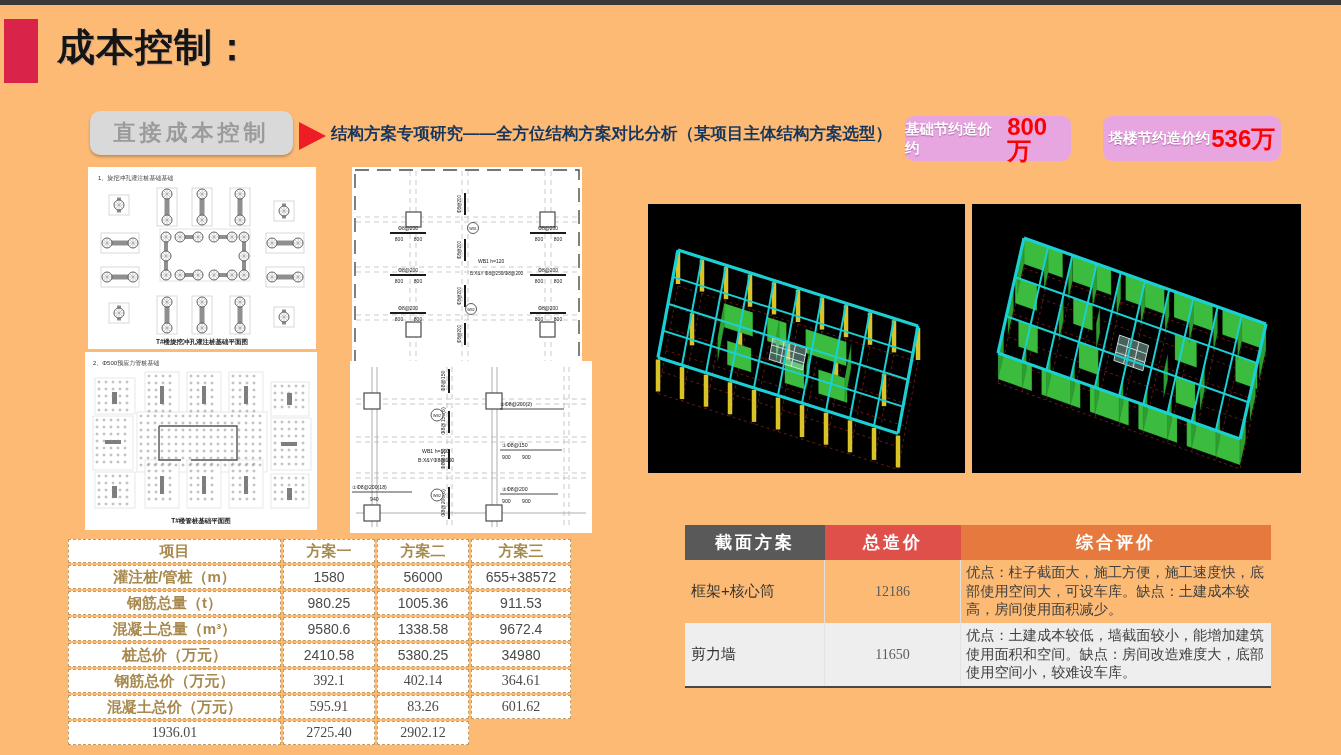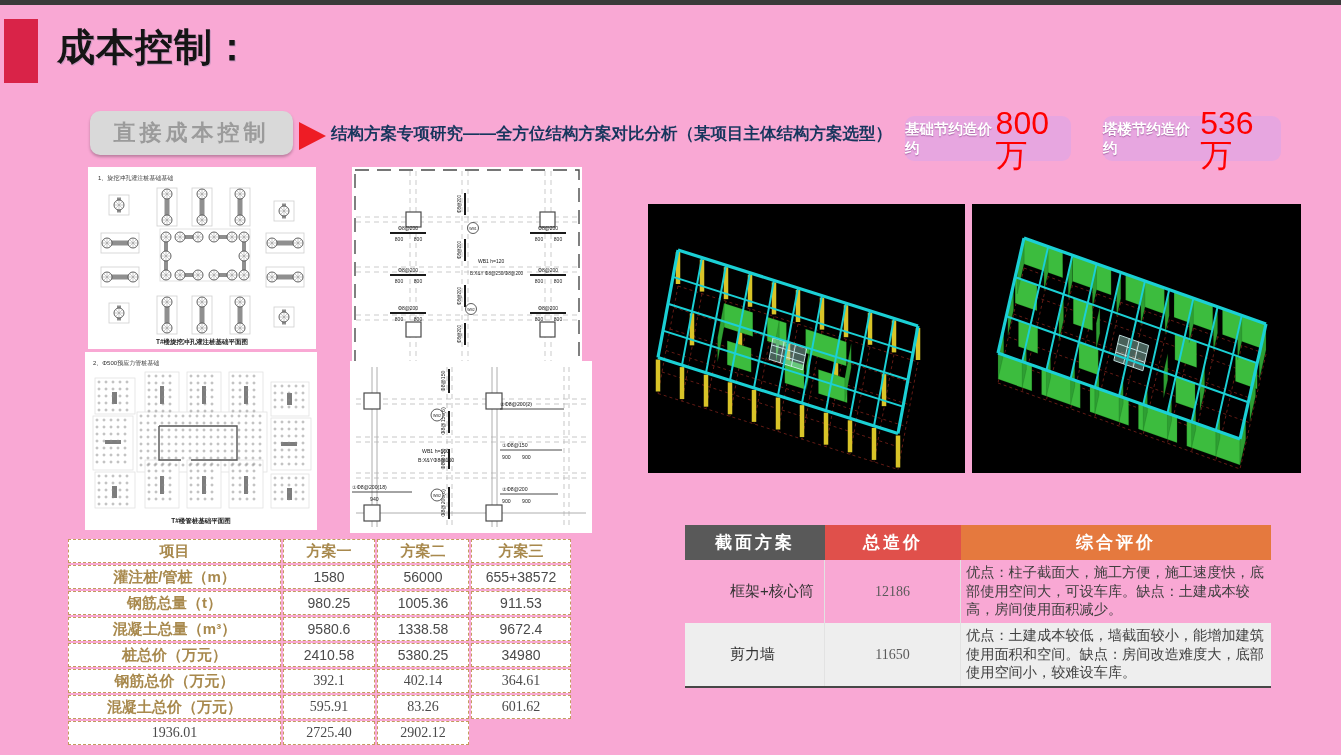--- a/index.html
+++ b/index.html
@@ -1,48 +1,48 @@
 <!DOCTYPE html>
 <html><head>
 <meta charset="utf-8">
 <style>
   html,body{margin:0;padding:0;background:#fff;}
   body{font-family:"Liberation Sans","DejaVu Sans",sans-serif;}
-  #slide{position:relative;width:1341px;height:755px;background:#f9a8d4;overflow:hidden;}
+  #slide{position:relative;width:1341px;height:755px;background:#fdba74;overflow:hidden;}
   .topbar{position:absolute;left:0;top:0;width:1341px;height:5px;background:#3a3a3a;}
   .accent{position:absolute;left:4px;top:19px;width:34px;height:64px;background:#d92348;}
   .page-title{position:absolute;left:57px;top:22px;font-size:38px;font-weight:bold;color:#151515;letter-spacing:1px;text-shadow:1px 1px 0 rgba(120,120,160,.35);}
   .cat-btn{position:absolute;left:90px;top:111px;width:203px;height:44px;background:#d9d9d9;border:none;border-radius:10px;
     color:#9b9b9b;font-size:22px;font-weight:bold;letter-spacing:4px;box-shadow:0 2px 3px rgba(0,0,0,.25);
     display:flex;align-items:center;justify-content:center;font-family:inherit;cursor:default;}
   .arrow{position:absolute;left:299px;top:122px;width:0;height:0;border-top:14px solid transparent;border-bottom:14px solid transparent;border-left:27px solid #ee1c25;}
   .heading{position:absolute;left:331px;top:123px;font-size:16.5px;font-weight:bold;color:#17365d;letter-spacing:0;}
   .badge{position:absolute;top:116px;height:45px;background:#e7a6e0;border-radius:9px;display:flex;align-items:center;justify-content:center;gap:1px;}
   #badge1{left:905px;width:166px;}
   #badge2{left:1103px;width:178px;}
   .badge .lbl{color:#fff;font-size:14.5px;font-weight:bold;text-shadow:0 1px 1px rgba(130,60,130,.6);}
-  .badge .val{color:#f00;font-size:32px;font-weight:normal;line-height:1;}
+  .badge .val{color:#f00;font-size:24px;font-weight:bold;line-height:1;}
   .drawing{position:absolute;background:#fff;}
   .panel{position:absolute;background:#000;}
   
   .qtable{position:absolute;left:68px;top:539px;width:503px;display:grid;grid-template-columns:213px 92px 92px 100px;gap:2px;}
   .qtable .cell{box-sizing:border-box;border:1px dashed #c49a5e;height:24px;display:flex;align-items:center;justify-content:center;
     font-size:14px;color:#4a4a4a;background:#fff;}
   .qtable .hdr,.qtable .lab{font-weight:bold;color:#a8894d;font-size:15px;}
   .serif{font-family:"Liberation Serif","DejaVu Serif",serif;text-align:right;}
   
   .ctable{position:absolute;left:685px;top:525px;width:586px;border-bottom:2px solid #474747;}
   .hrow,.drow{display:grid;grid-template-columns:140px 136px 310px;}
   .hrow{height:35px;}
   .hcell{display:flex;align-items:center;justify-content:center;color:#fff;font-weight:bold;font-size:17px;letter-spacing:3px;}
   .drow{min-height:63px;}
   .drow.alt{background:#eeeeee;}
   .drow>div{border-right:1px solid #e2e2e2;}
   .drow>div:last-child{border-right:none;}
-  .scheme{display:flex;align-items:center;padding-left:6px;color:#333;font-size:15px;margin-left:39px;}
+  .scheme{display:flex;align-items:center;padding-left:6px;color:#333;font-size:15px;}
   .cost{display:flex;align-items:center;justify-content:center;color:#5a5a5a;font-size:14px;}
   .eval{padding:3px 2px 3px 5px;color:#3f3f3f;line-height:1.32;font-size:14.2px;}
   svg text{font-family:"Liberation Sans","DejaVu Sans",sans-serif;}
   .dotblock{fill:#fff;stroke:#e2e2e2;stroke-width:0.8;}
   .mark{fill:#7d7d7d;}
 </style>
 </head>
 <body>
 
 <div id="slide">

